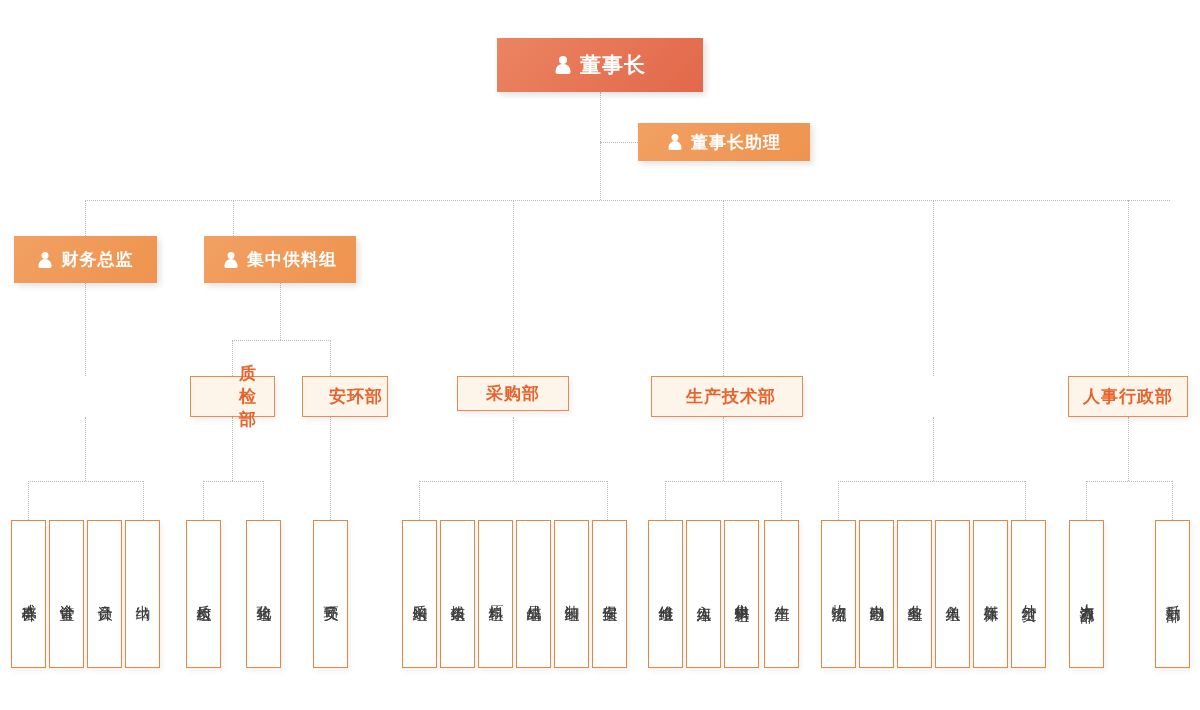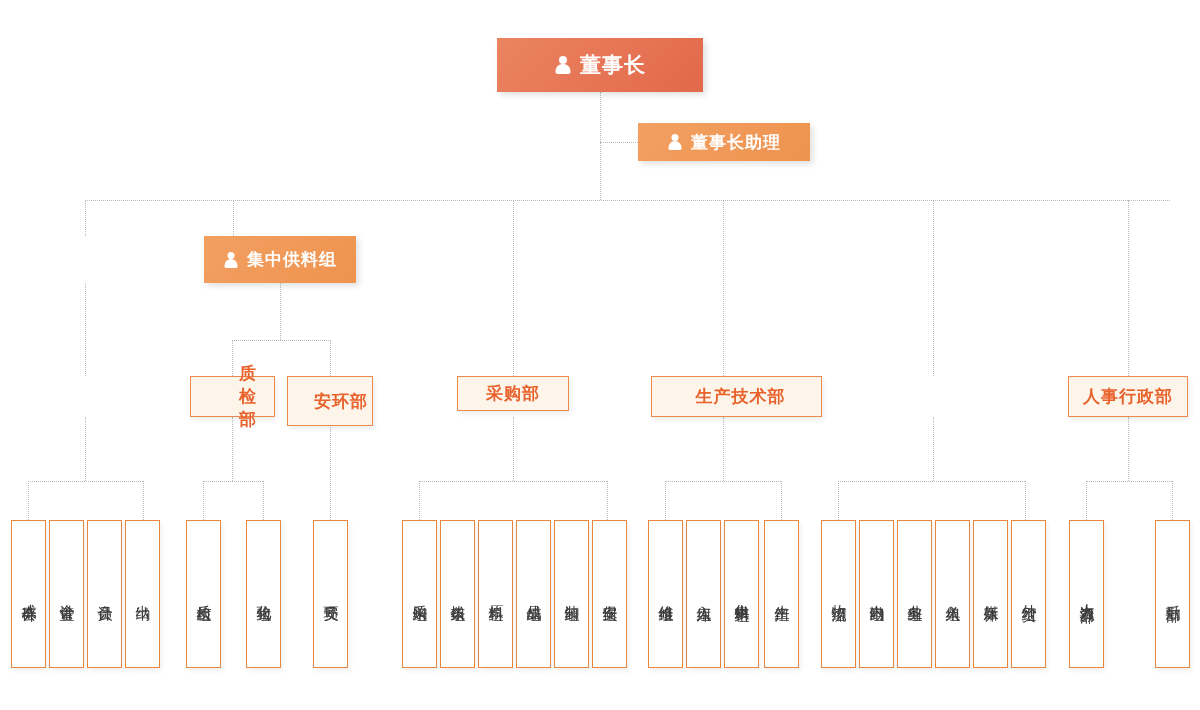--- a/index.html
+++ b/index.html
@@ -203,43 +203,50 @@
   </div>
 
   <div class="node person-node node-assistant" style="left:638px; top:123px; width:172px; height:38px;">
     <span class="glyph person-icon small">
         <i class="head"></i>
         <i class="body"></i>
       </span>
     <span class="label">董事长助理</span>
   </div>
 
+  <div class="node person-node node-exec" style="left:14px; top:236px; width:143px; height:47px;">
+    <span class="glyph person-icon small">
+        <i class="head"></i>
+        <i class="body"></i>
+      </span>
+    <span class="label">财务总监</span>
+  </div>
 
   <div class="node person-node node-exec" style="left:204px; top:236px; width:152px; height:47px;">
     <span class="glyph person-icon small">
         <i class="head"></i>
         <i class="body"></i>
       </span>
     <span class="label">集中供料组</span>
   </div>
 
 
   <div class="node node-dept" style="left:190px; top:376px; width:85px; height:41px;padding-left:48px;">
     <span>质检部</span>
   </div>
 
-  <div class="node node-dept" style="left:287px; top:376px; width:86px; height:50px;padding-left:22px;">
+  <div class="node node-dept" style="left:302px; top:376px; width:86px; height:41px;padding-left:22px;">
     <span>安环部</span>
   </div>
 
   <div class="node node-dept" style="left:457px; top:376px; width:112px; height:35px;">
     <span>采购部</span>
   </div>
 
-  <div class="node node-dept" style="left:651px; top:376px; width:171px; height:41px;padding-left:8px;">
+  <div class="node node-dept" style="left:651px; top:376px; width:152px; height:41px;padding-left:8px;">
     <span>生产技术部</span>
   </div>
 
 
   <div class="node node-dept" style="left:1068px; top:376px; width:120px; height:41px;">
     <span>人事行政部</span>
   </div>
 
   <div class="node node-leaf" style="left:11px; top:520px; width:35px; height:148px;">
     <span class="vtext">成本会计</span>

